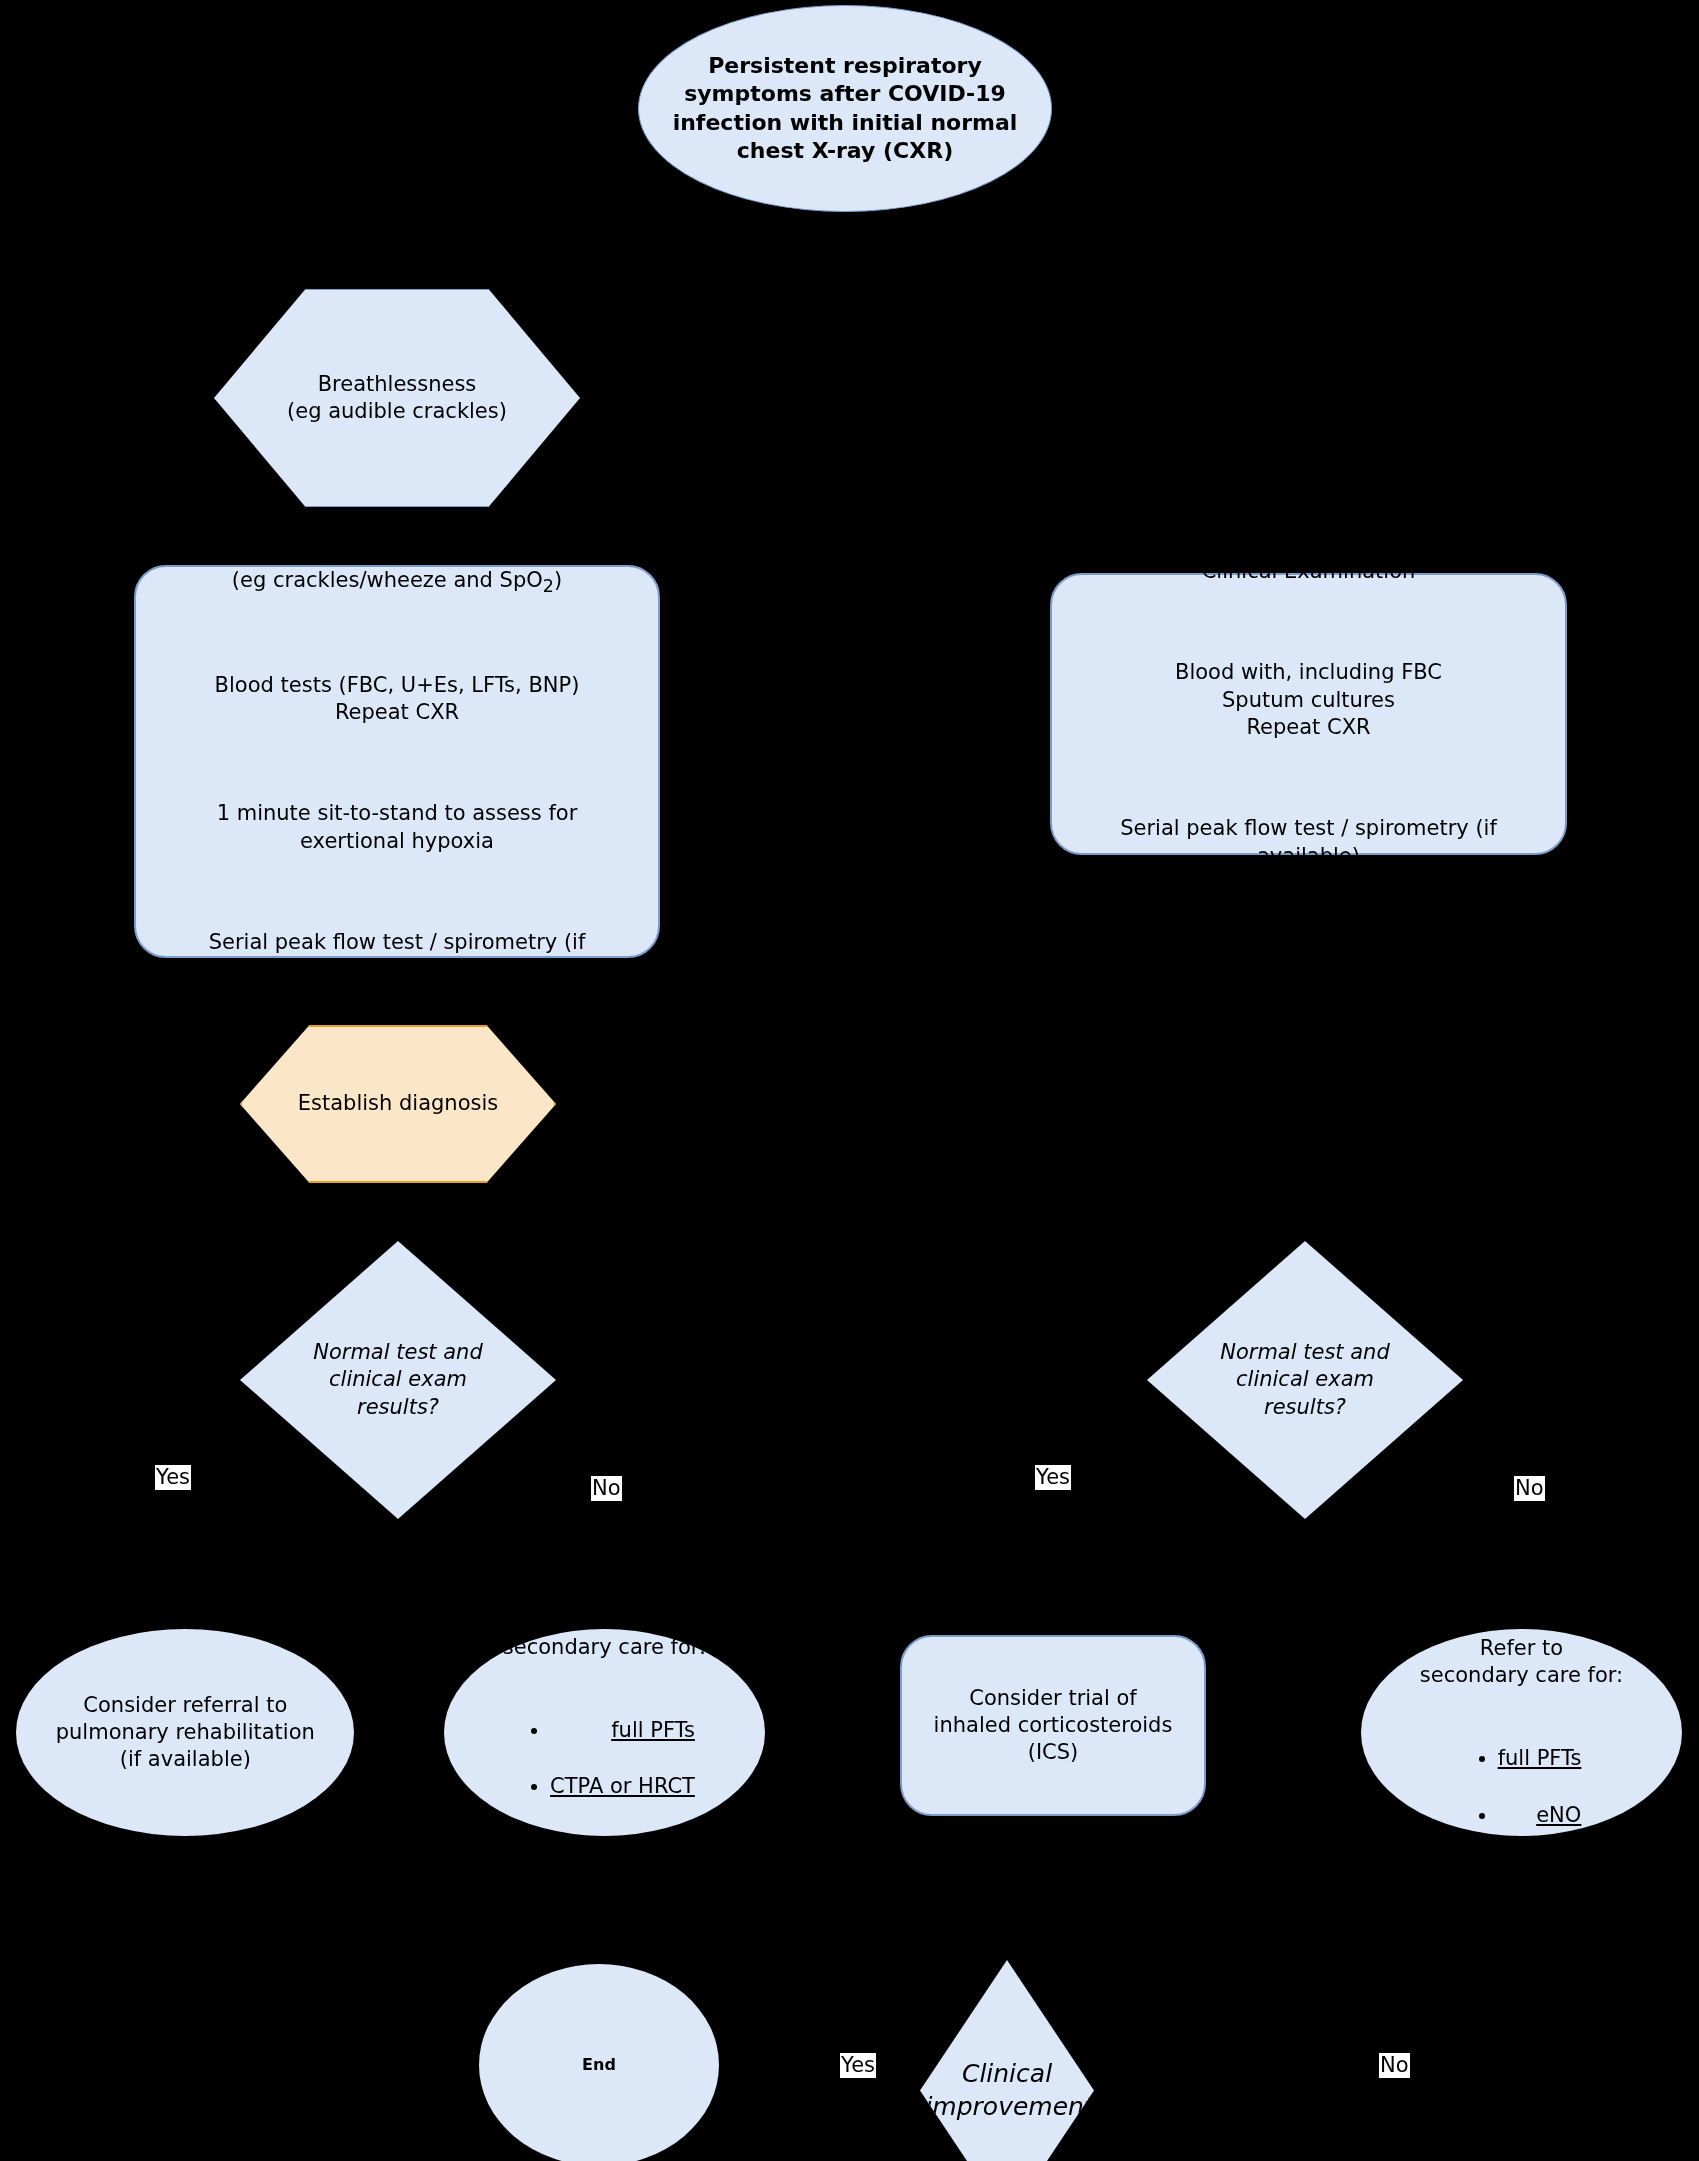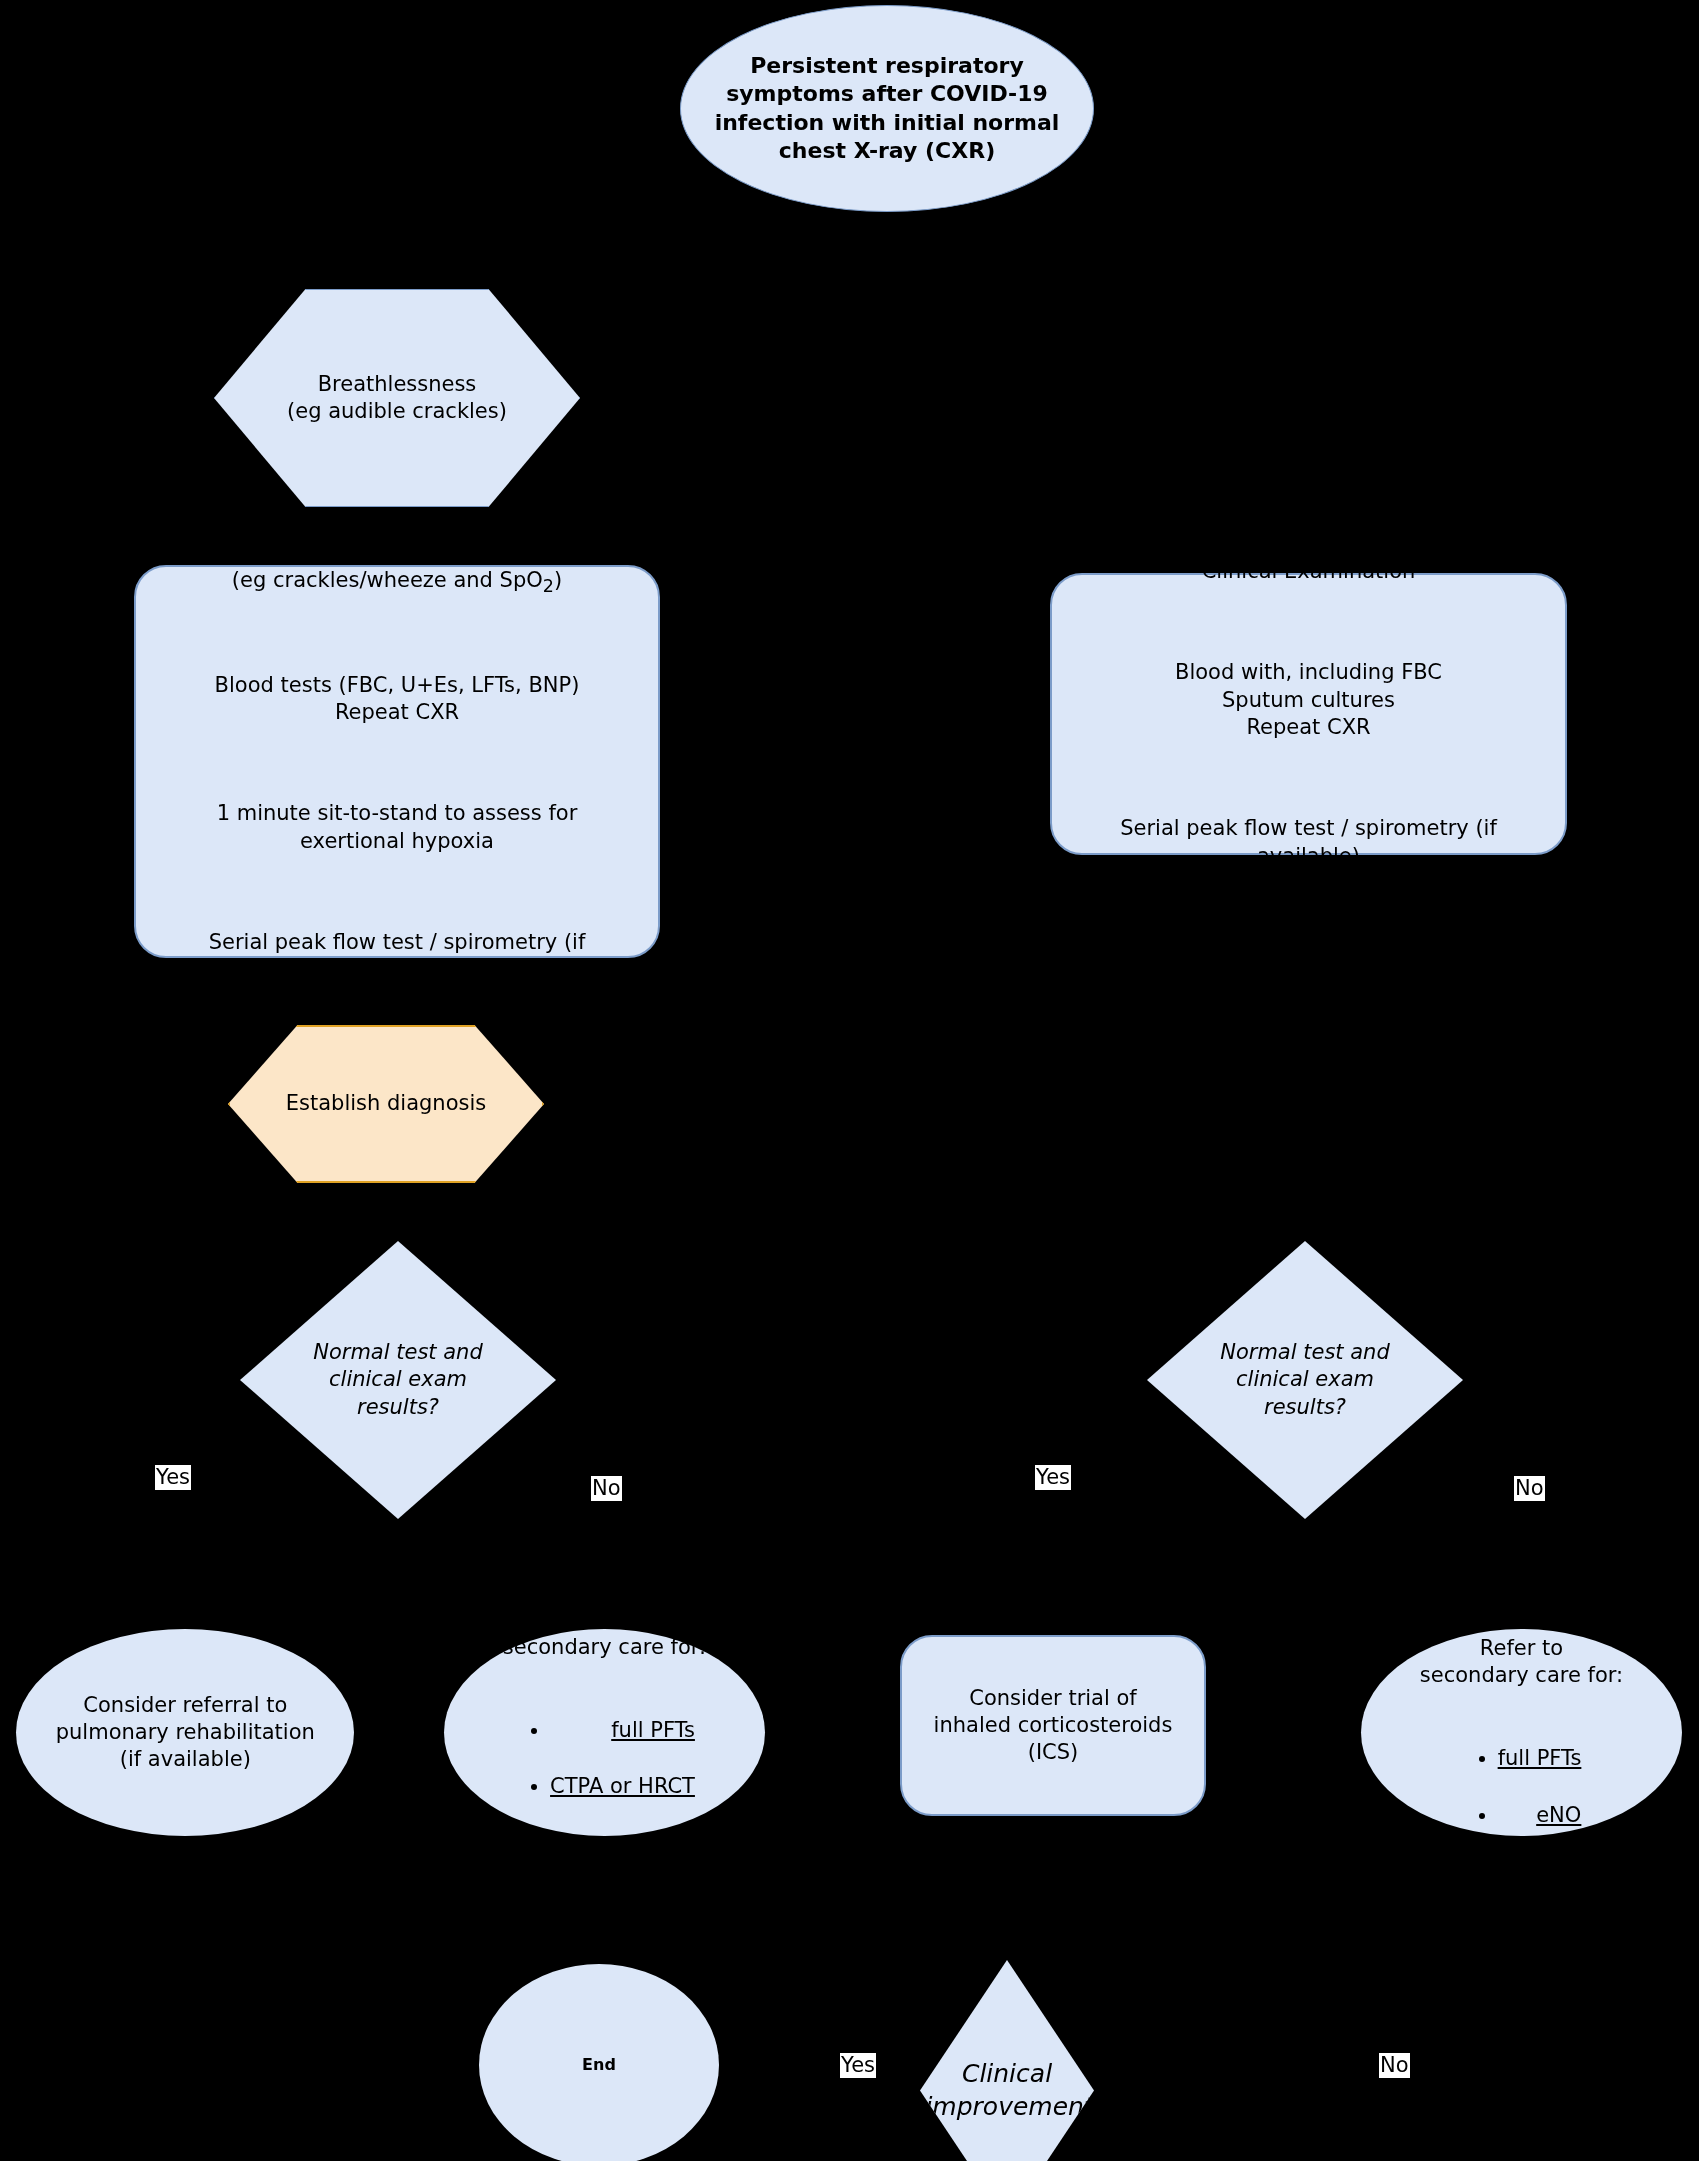--- a/index.html
+++ b/index.html
@@ -92,21 +92,21 @@
   }
 
   .stack-blk { display: block; }
   .gap { display: block; height: 19.6px; }
 </style>
 </head>
 <body>
 
 <div id="canvas">
 
-  <div class="node ellipse" style="left:680px; top:5.4px; width:414px; height:207px;justify-content:center;">
+  <div class="node ellipse" style="left:638px; top:5.4px; width:414px; height:207px;justify-content:center;">
     <div class="inner title-text">Persistent respiratory
 symptoms after COVID-19
 infection with initial normal
 chest X-ray (CXR)</div>
   </div>
 
   <div class="node hexagon" style="left:214px; top:289px; width:366px; height:218px;">
     <div class="inner body-text">Breathlessness
 (eg audible crackles)</div>
   </div>
@@ -135,21 +135,21 @@
       <span class="gap"></span>
       <span class="stack-blk">Blood with, including FBC
 Sputum cultures
 Repeat CXR</span>
       <span class="gap"></span>
       <span class="stack-blk">Serial peak flow test / spirometry (if
 available)</span>
     </div>
   </div>
 
-  <div class="node hexagon-orange" style="left:228px; top:1025px; width:316px; height:158px;">
+  <div class="node hexagon-orange" style="left:240px; top:1025px; width:316px; height:158px;">
     <div class="inner body-text">Establish diagnosis</div>
   </div>
 
   <div class="node diamond" style="left:240px; top:1241px; width:316px; height:278px;">
     <div class="inner italic-text">Normal test and
 clinical exam
 results?</div>
   </div>
 
   <div class="node diamond" style="left:1147px; top:1241px; width:316px; height:278px;">

